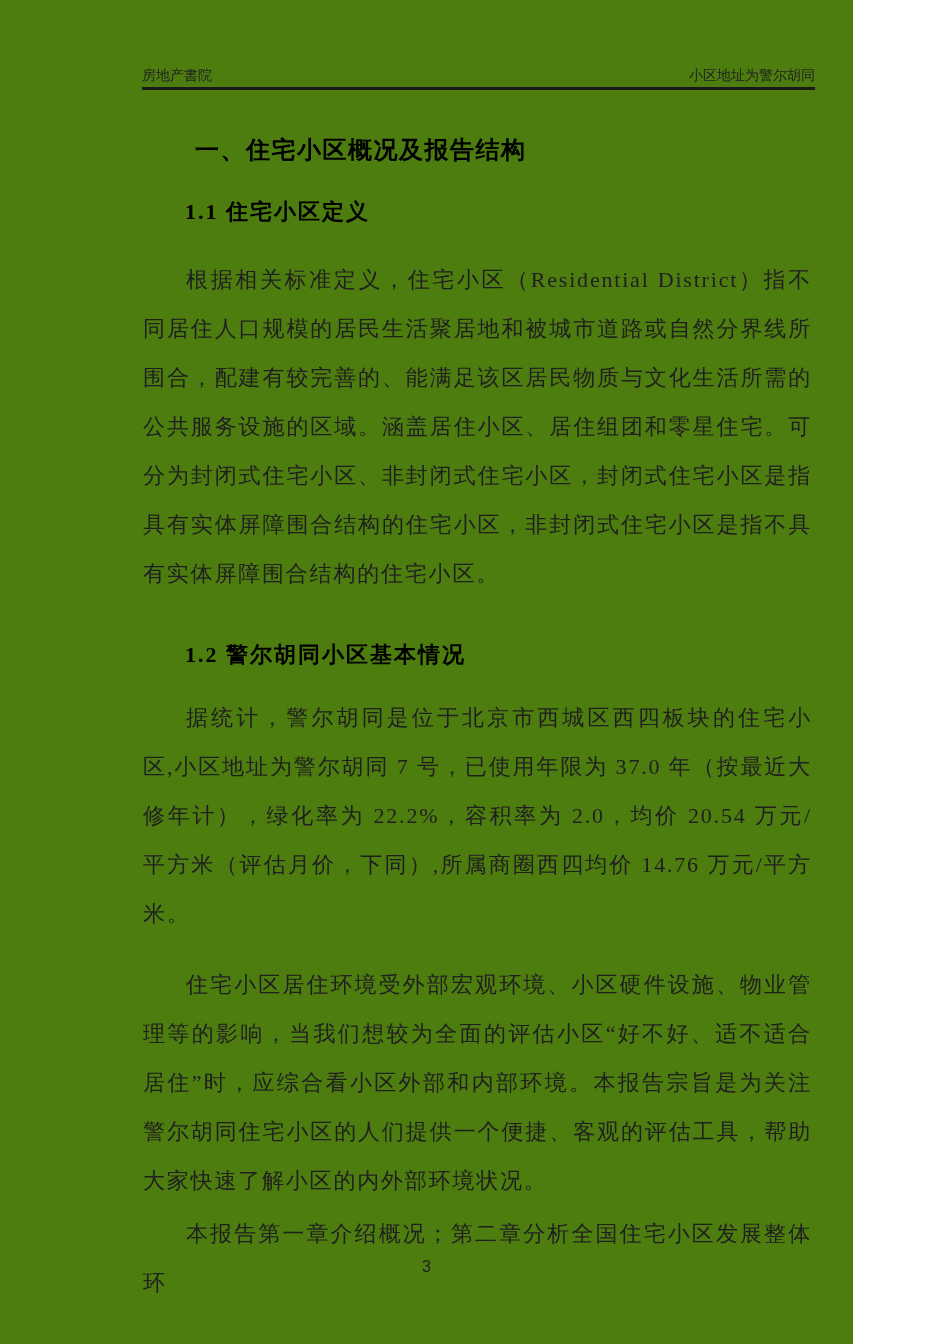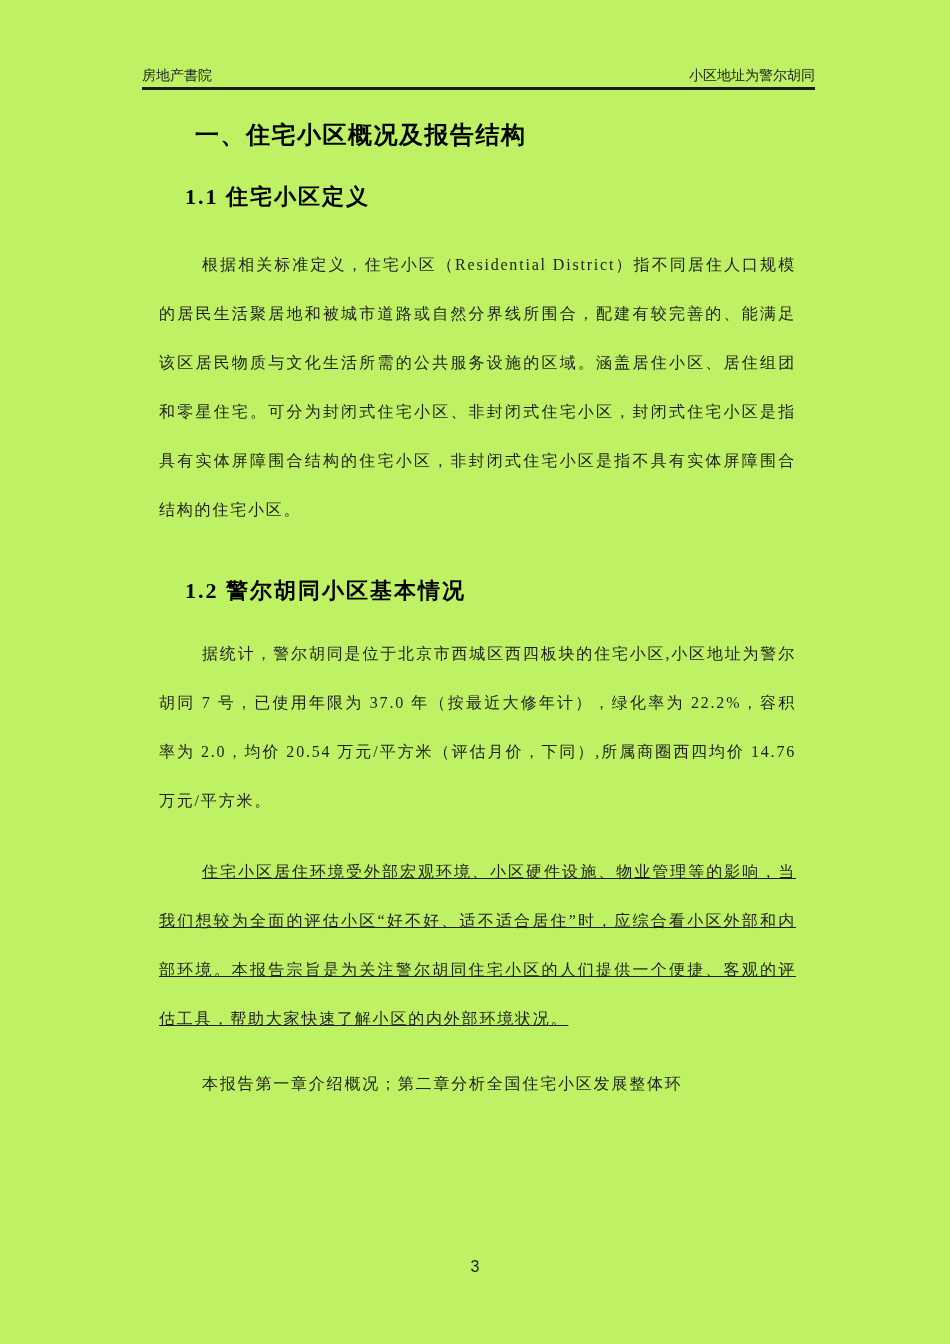--- a/index.html
+++ b/index.html
@@ -2,23 +2,23 @@
 <html><head>
 <meta charset="utf-8">
 <style>
   html, body {
     margin: 0;
     padding: 0;
     background: #ffffff;
   }
   .page {
     position: relative;
-    width: 950px;
+    width: 853px;
     height: 1344px;
-    background: #bef264;
+    background: #4d7c0f;
     overflow: hidden;
     color: #1f1f1f;
   }
   
   .page-header {
     position: absolute;
     left: 142px;
     top: 66px;
     width: 673px;
     display: flex;
@@ -28,21 +28,21 @@
     font-size: 14px;
     line-height: 18px;
     color: #222222;
     padding-bottom: 3px;
     border-bottom: 3px solid #1a1a1a;
   }
   
   .content {
     position: absolute;
     left: 143px;
-    top: 1px;
+    top: 16px;
     width: 669px;
     font-family: "Liberation Serif", "DejaVu Serif", serif;
   }
   h1.chapter-title {
     font-size: 24px;
     line-height: 30px;
     font-weight: bold;
     color: #000000;
     letter-spacing: 1.5px;
     margin: 119px 0 0 52px;
@@ -52,31 +52,31 @@
     line-height: 30px;
     font-weight: bold;
     color: #000000;
     letter-spacing: 2px;
     margin: 0 0 0 42px;
   }
   h2.mt-s1 { margin-top: 32px; }
   h2.mt-s2 { margin-top: 42px; }
   h2.mt-s3 { margin-top: 26px; }
   p.body-paragraph {
-    font-size: 16px;
+    font-size: 22px;
     line-height: 49px;
     letter-spacing: 1.8px;
     color: #1f1f1f;
     text-align: justify;
     text-indent: 43px;
-    margin: 16px;
+    margin: 0;
   }
   p.mt-p1 { margin-top: 28px; }
   p.mt-p2 { margin-top: 23px; }
-  p.mt-p3 { margin-top: 22px; text-decoration: underline; }
+  p.mt-p3 { margin-top: 22px; }
   p.mt-p4 { margin-top: 4px; }
   
   .page-footer {
     position: absolute;
     left: 0;
     top: 1258px;
     width: 100%;
     text-align: center;
     font-family: "Liberation Sans", "DejaVu Sans", sans-serif;
     font-size: 16px;

